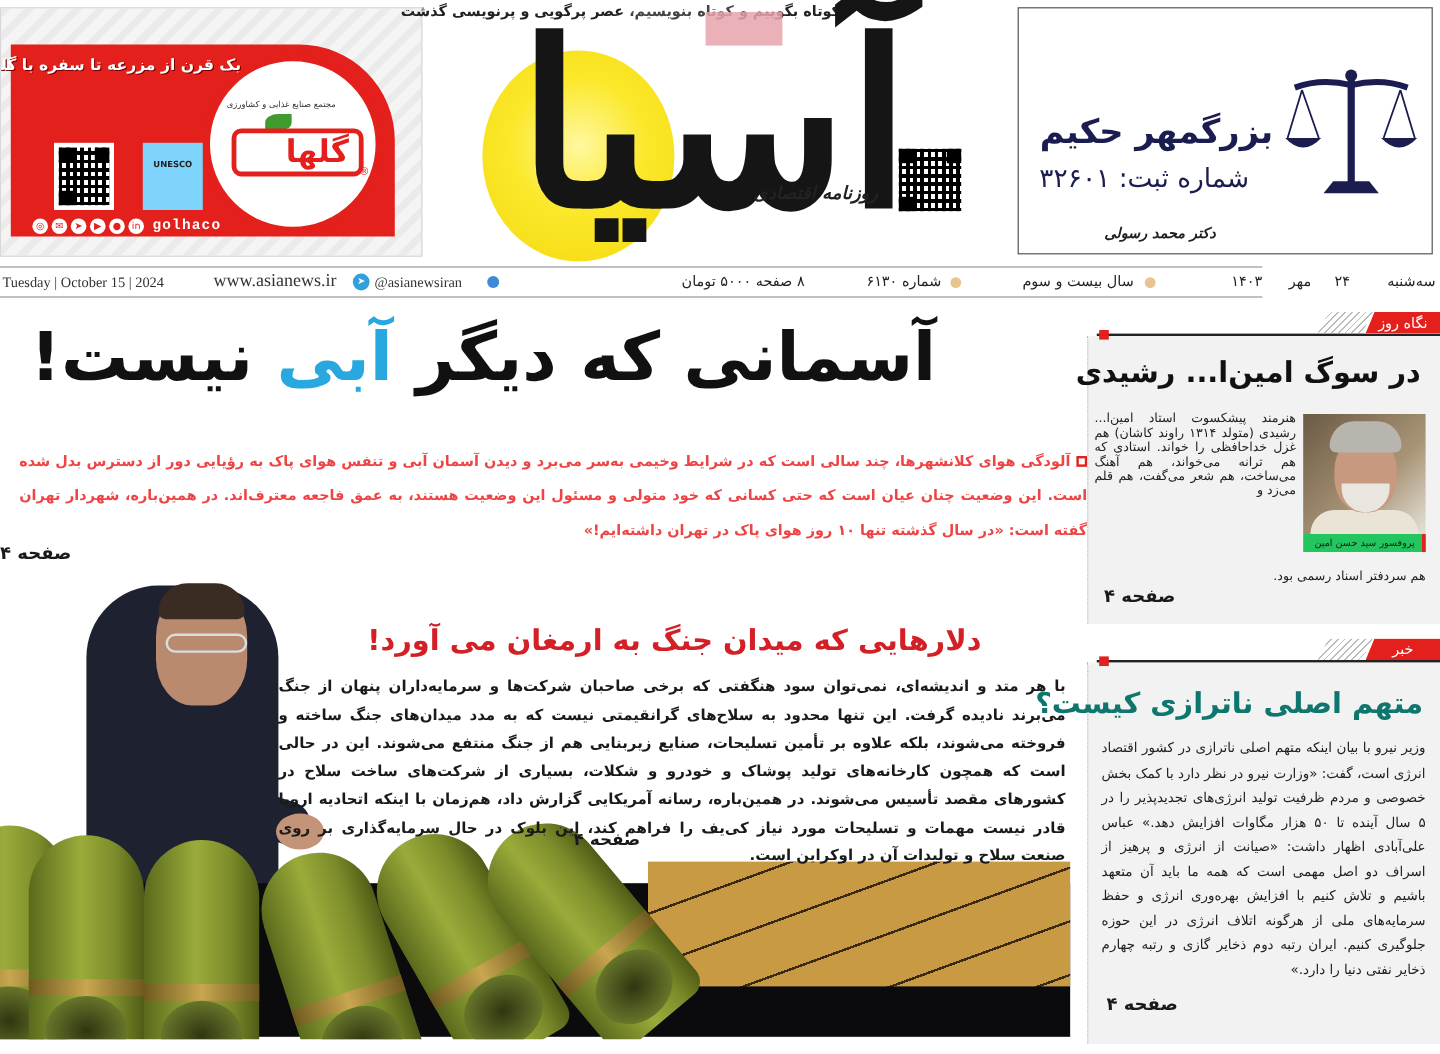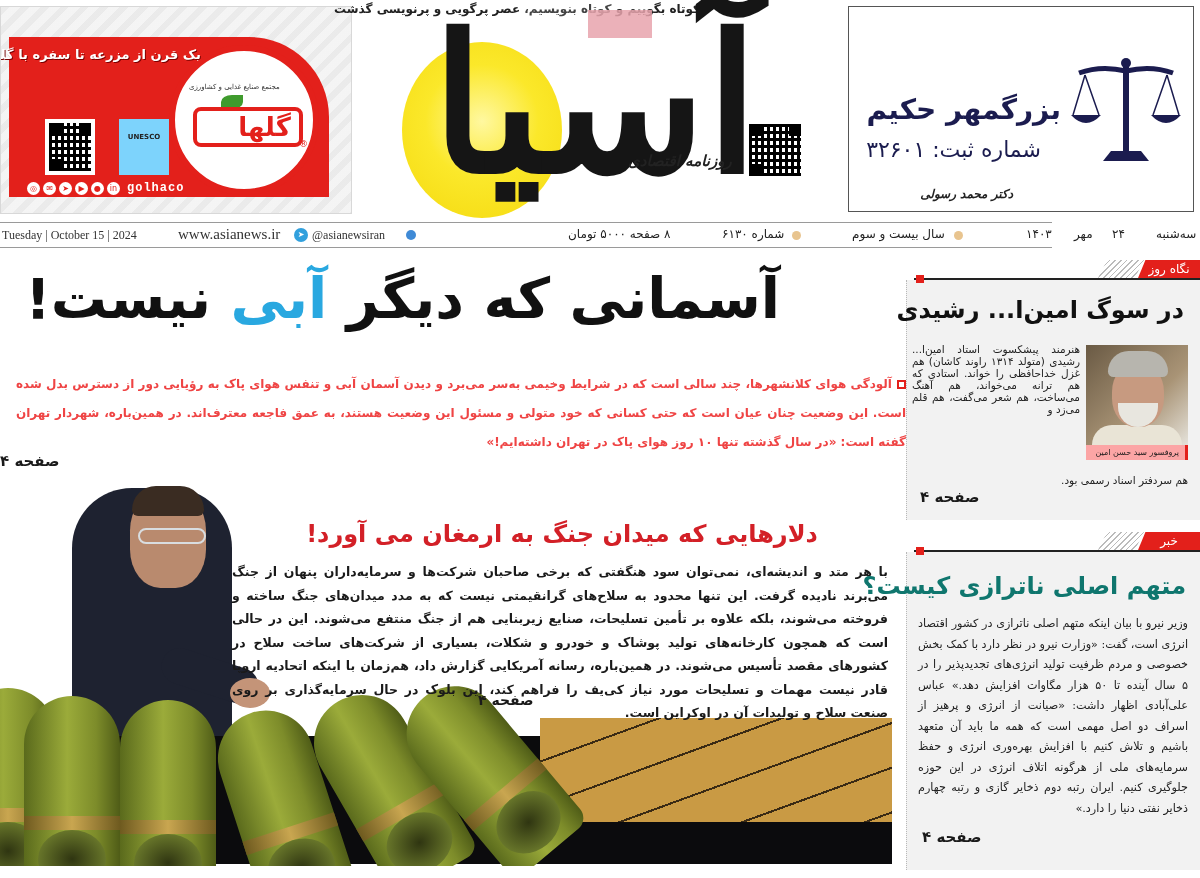--- a/index.html
+++ b/index.html
@@ -101,21 +101,21 @@
   .sec-head .hatch { position: absolute; right: 56px; bottom: 2px; width: 46px; height: 18px;
     background: repeating-linear-gradient(135deg, #bbb 0 1px, transparent 1px 4px);
     clip-path: polygon(20% 0, 100% 0, 80% 100%, 0 100%); }
 
   .box1-title { right: 16px; top: 296px; font-size: 24px; font-weight: bold; direction: rtl; white-space: nowrap; color: #111; }
   .box1-photo { left: 1086px; top: 345px; width: 102px; height: 100px; background: linear-gradient(135deg, #6a5a44, #a99476 60%, #e5e2da); overflow: hidden; }
   .box1-photo .face { position: absolute; left: 26px; top: 18px; width: 52px; height: 64px; border-radius: 45%; background: #c79a80; }
   .box1-photo .hairg { position: absolute; left: 22px; top: 6px; width: 60px; height: 26px; border-radius: 30px 30px 8px 8px; background: #b7b5ae; }
   .box1-photo .beard { position: absolute; left: 32px; top: 58px; width: 40px; height: 24px; border-radius: 0 0 20px 20px; background: #e8e6df; }
   .box1-photo .body { position: absolute; left: 6px; top: 80px; width: 90px; height: 30px; border-radius: 20px 20px 0 0; background: #e9e4d6; }
-  .box1-caption { left: 1086px; top: 445px; width: 102px; height: 15px; background: #fca5a5; font-size: 8px; direction: rtl; text-align: right; padding-right: 6px; line-height: 15px; border-right: 3px solid #e3201b; white-space: nowrap; overflow: hidden; }
+  .box1-caption { left: 1086px; top: 445px; width: 102px; height: 15px; background: #22c55e; font-size: 8px; direction: rtl; text-align: right; padding-right: 6px; line-height: 15px; border-right: 3px solid #e3201b; white-space: nowrap; overflow: hidden; }
   .box1-text { left: 912px; top: 343px; width: 168px; direction: rtl; font-size: 10.5px; line-height: 12px; text-align: justify; color: #222; }
   .box1-last { left: 912px; top: 474px; width: 276px; direction: rtl; font-size: 10.5px; color: #222; text-align: right; }
   .box1-page { left: 920px; top: 488px; font-size: 15px; font-weight: bold; direction: rtl; }
 
   .box2-title { right: 14px; top: 572px; font-size: 24px; font-weight: bold; direction: rtl; white-space: nowrap; color: #0f766e; }
   .box2-text { left: 918px; top: 614px; width: 270px; direction: rtl; font-size: 11.2px; line-height: 20.5px; text-align: justify; color: #222; }
   .box2-page { left: 922px; top: 828px; font-size: 15px; font-weight: bold; direction: rtl; }
 </style>
 </head>
 <body>

